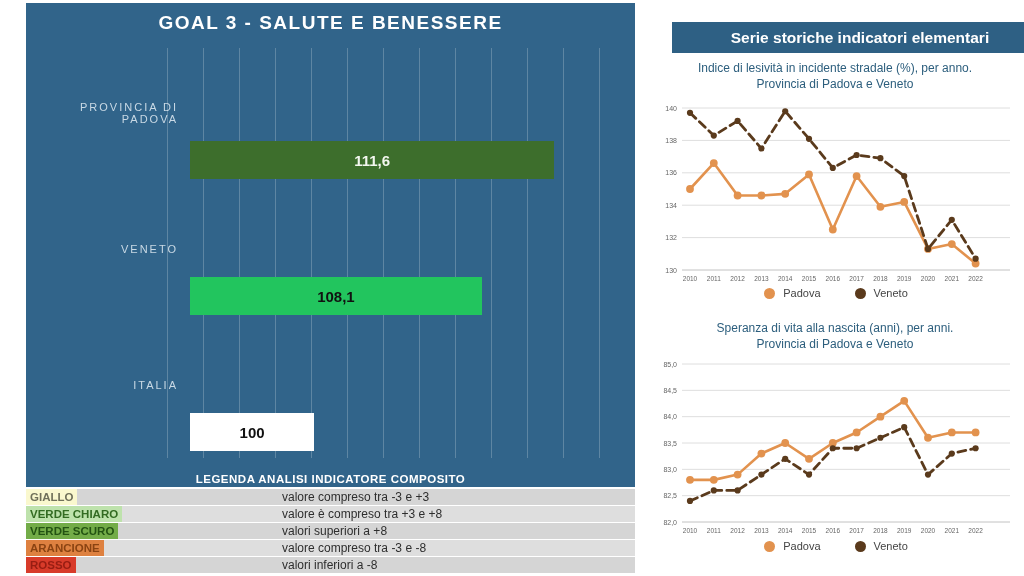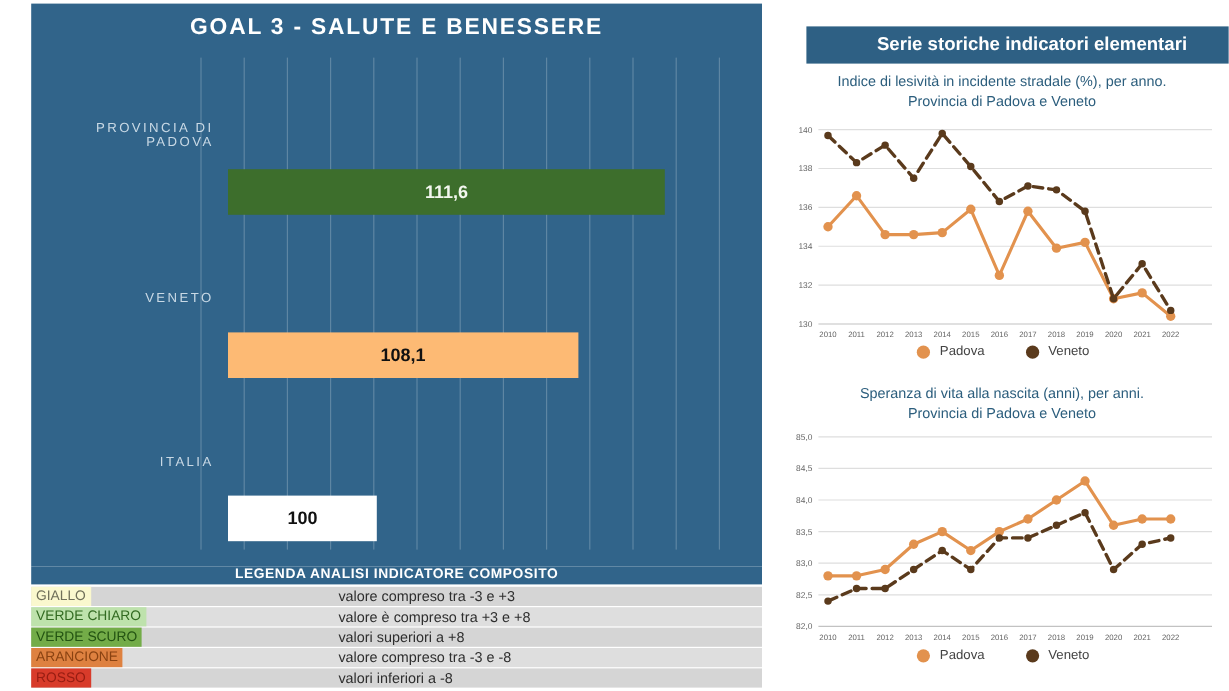--- a/index.html
+++ b/index.html
@@ -17,21 +17,21 @@
   .bar-track{position:absolute;left:164px;right:0;top:0;height:38px;}
   .bar{position:relative;height:38px;display:flex;align-items:center;justify-content:center;
        font-weight:bold;font-size:15px;margin-top:47px;}
 
   
   .legend-table{position:absolute;left:26px;top:472px;width:609px;font-size:11.5px;}
   .legend-header{background:#31648a;color:#fff;font-weight:bold;text-align:center;
                  height:15px;line-height:15px;letter-spacing:.5px;margin-bottom:2px;font-size:11.5px;}
   .legend-row{position:relative;height:16px;line-height:16px;margin-bottom:1px;background:#d5d5d5;}
   .legend-row:nth-of-type(odd){background:#dedede;}
-  .chip{display:inline-block;padding:0 4px;font-weight:normal;height:16px;}
+  .chip{display:inline-block;padding:0 4px;font-weight:bold;height:16px;}
   .desc{position:absolute;left:256px;top:0;color:#2e2e2e;font-size:12px;}
 
   
   .right-header{position:absolute;left:672px;top:22px;width:376px;height:31px;background:#2e6084;
                 color:#fff;font-size:15.5px;font-weight:bold;text-align:center;line-height:31px;}
   .chart-title{position:absolute;left:650px;width:370px;text-align:center;color:#2c5e7d;
                font-weight:normal;font-size:12px;line-height:16px;}
   #ct-0{top:60px;} #ct-1{top:320px;}
   .chart-svg{position:absolute;left:648px;}
   #chart-0{top:98px;} #chart-1{top:352px;}
@@ -69,21 +69,21 @@
       <div class="bar-track">
         <div class="bar" style="width: 81.8605%; background: rgb(61, 110, 44); color: rgb(243, 247, 239);">
           <span>111,6</span>
         </div>
       </div>
     </div>
 
     <div class="bar-row" style="top:227px">
       <span class="bar-label">VENETO</span>
       <div class="bar-track">
-        <div class="bar" style="width: 65.5814%; background: #fdba74; color: rgb(17, 17, 17); text-align: right;">
+        <div class="bar" style="width: 65.5814%; background: #22c55e; color: rgb(17, 17, 17); text-align: right;">
           <span>108,1</span>
         </div>
       </div>
     </div>
 
     <div class="bar-row" style="top:363px">
       <span class="bar-label">ITALIA</span>
       <div class="bar-track">
         <div class="bar" style="width: 27.907%; background: rgb(255, 255, 255); color: rgb(17, 17, 17);">
           <span>100</span>

